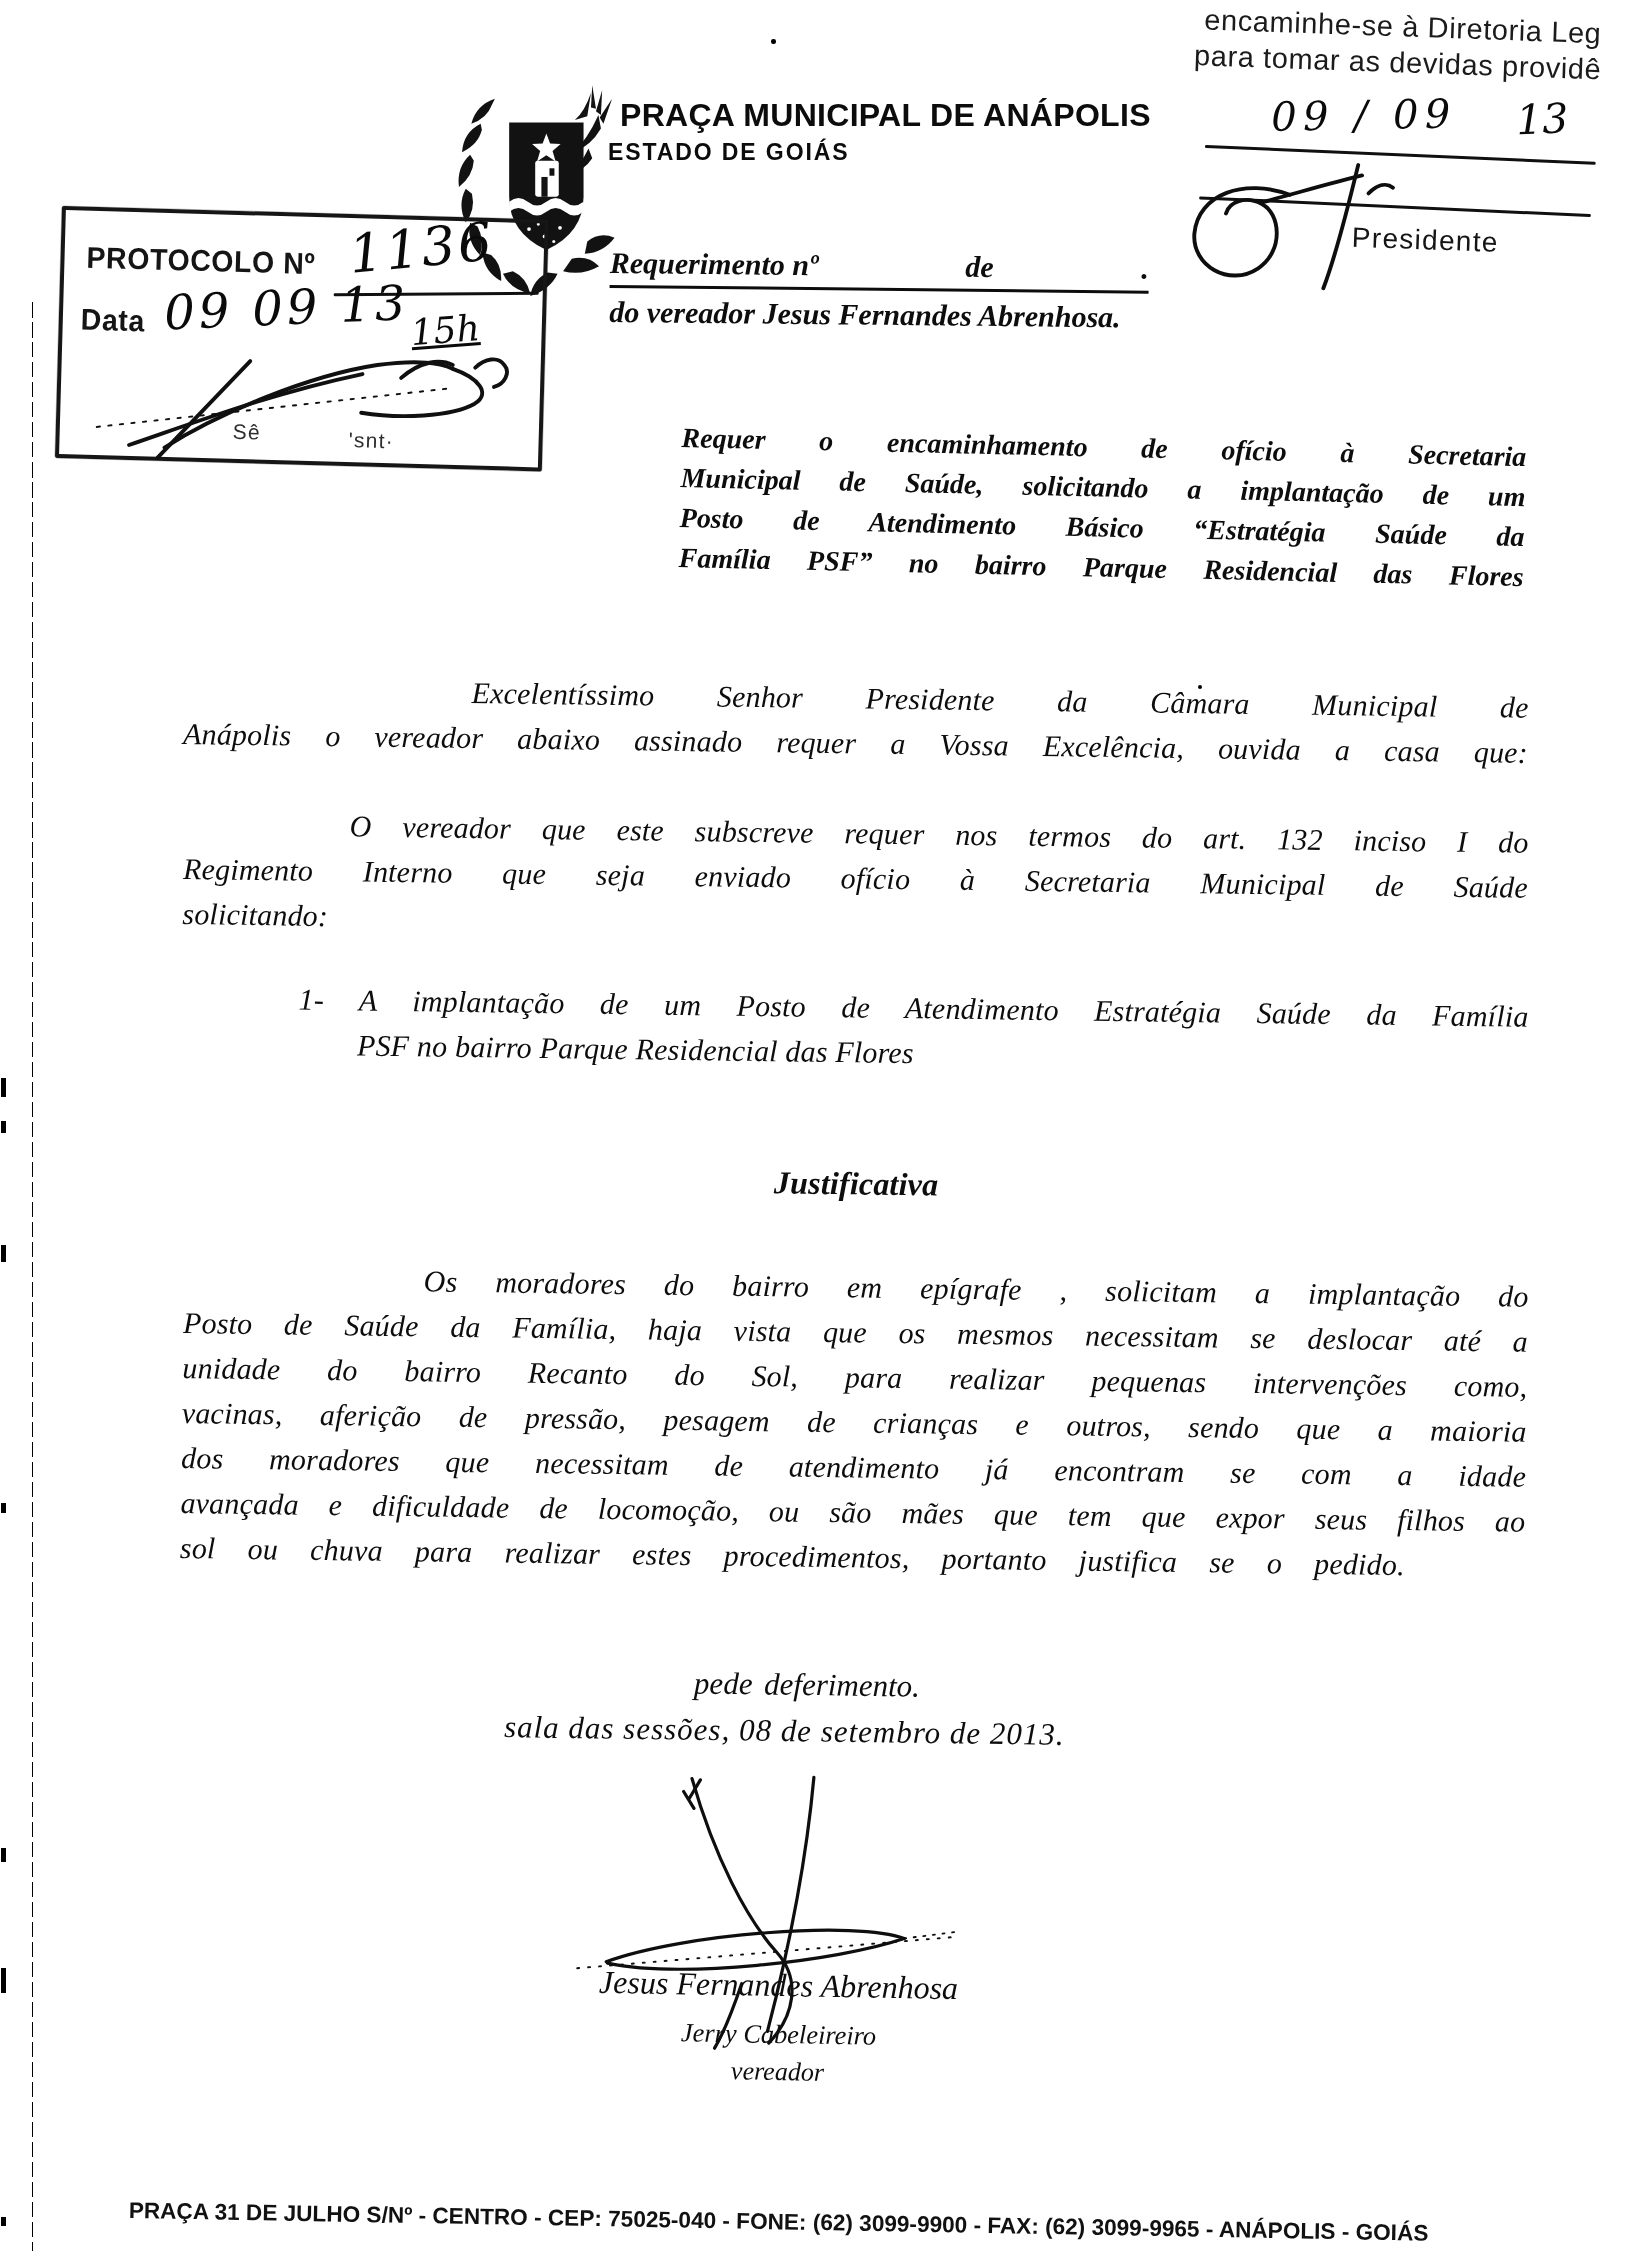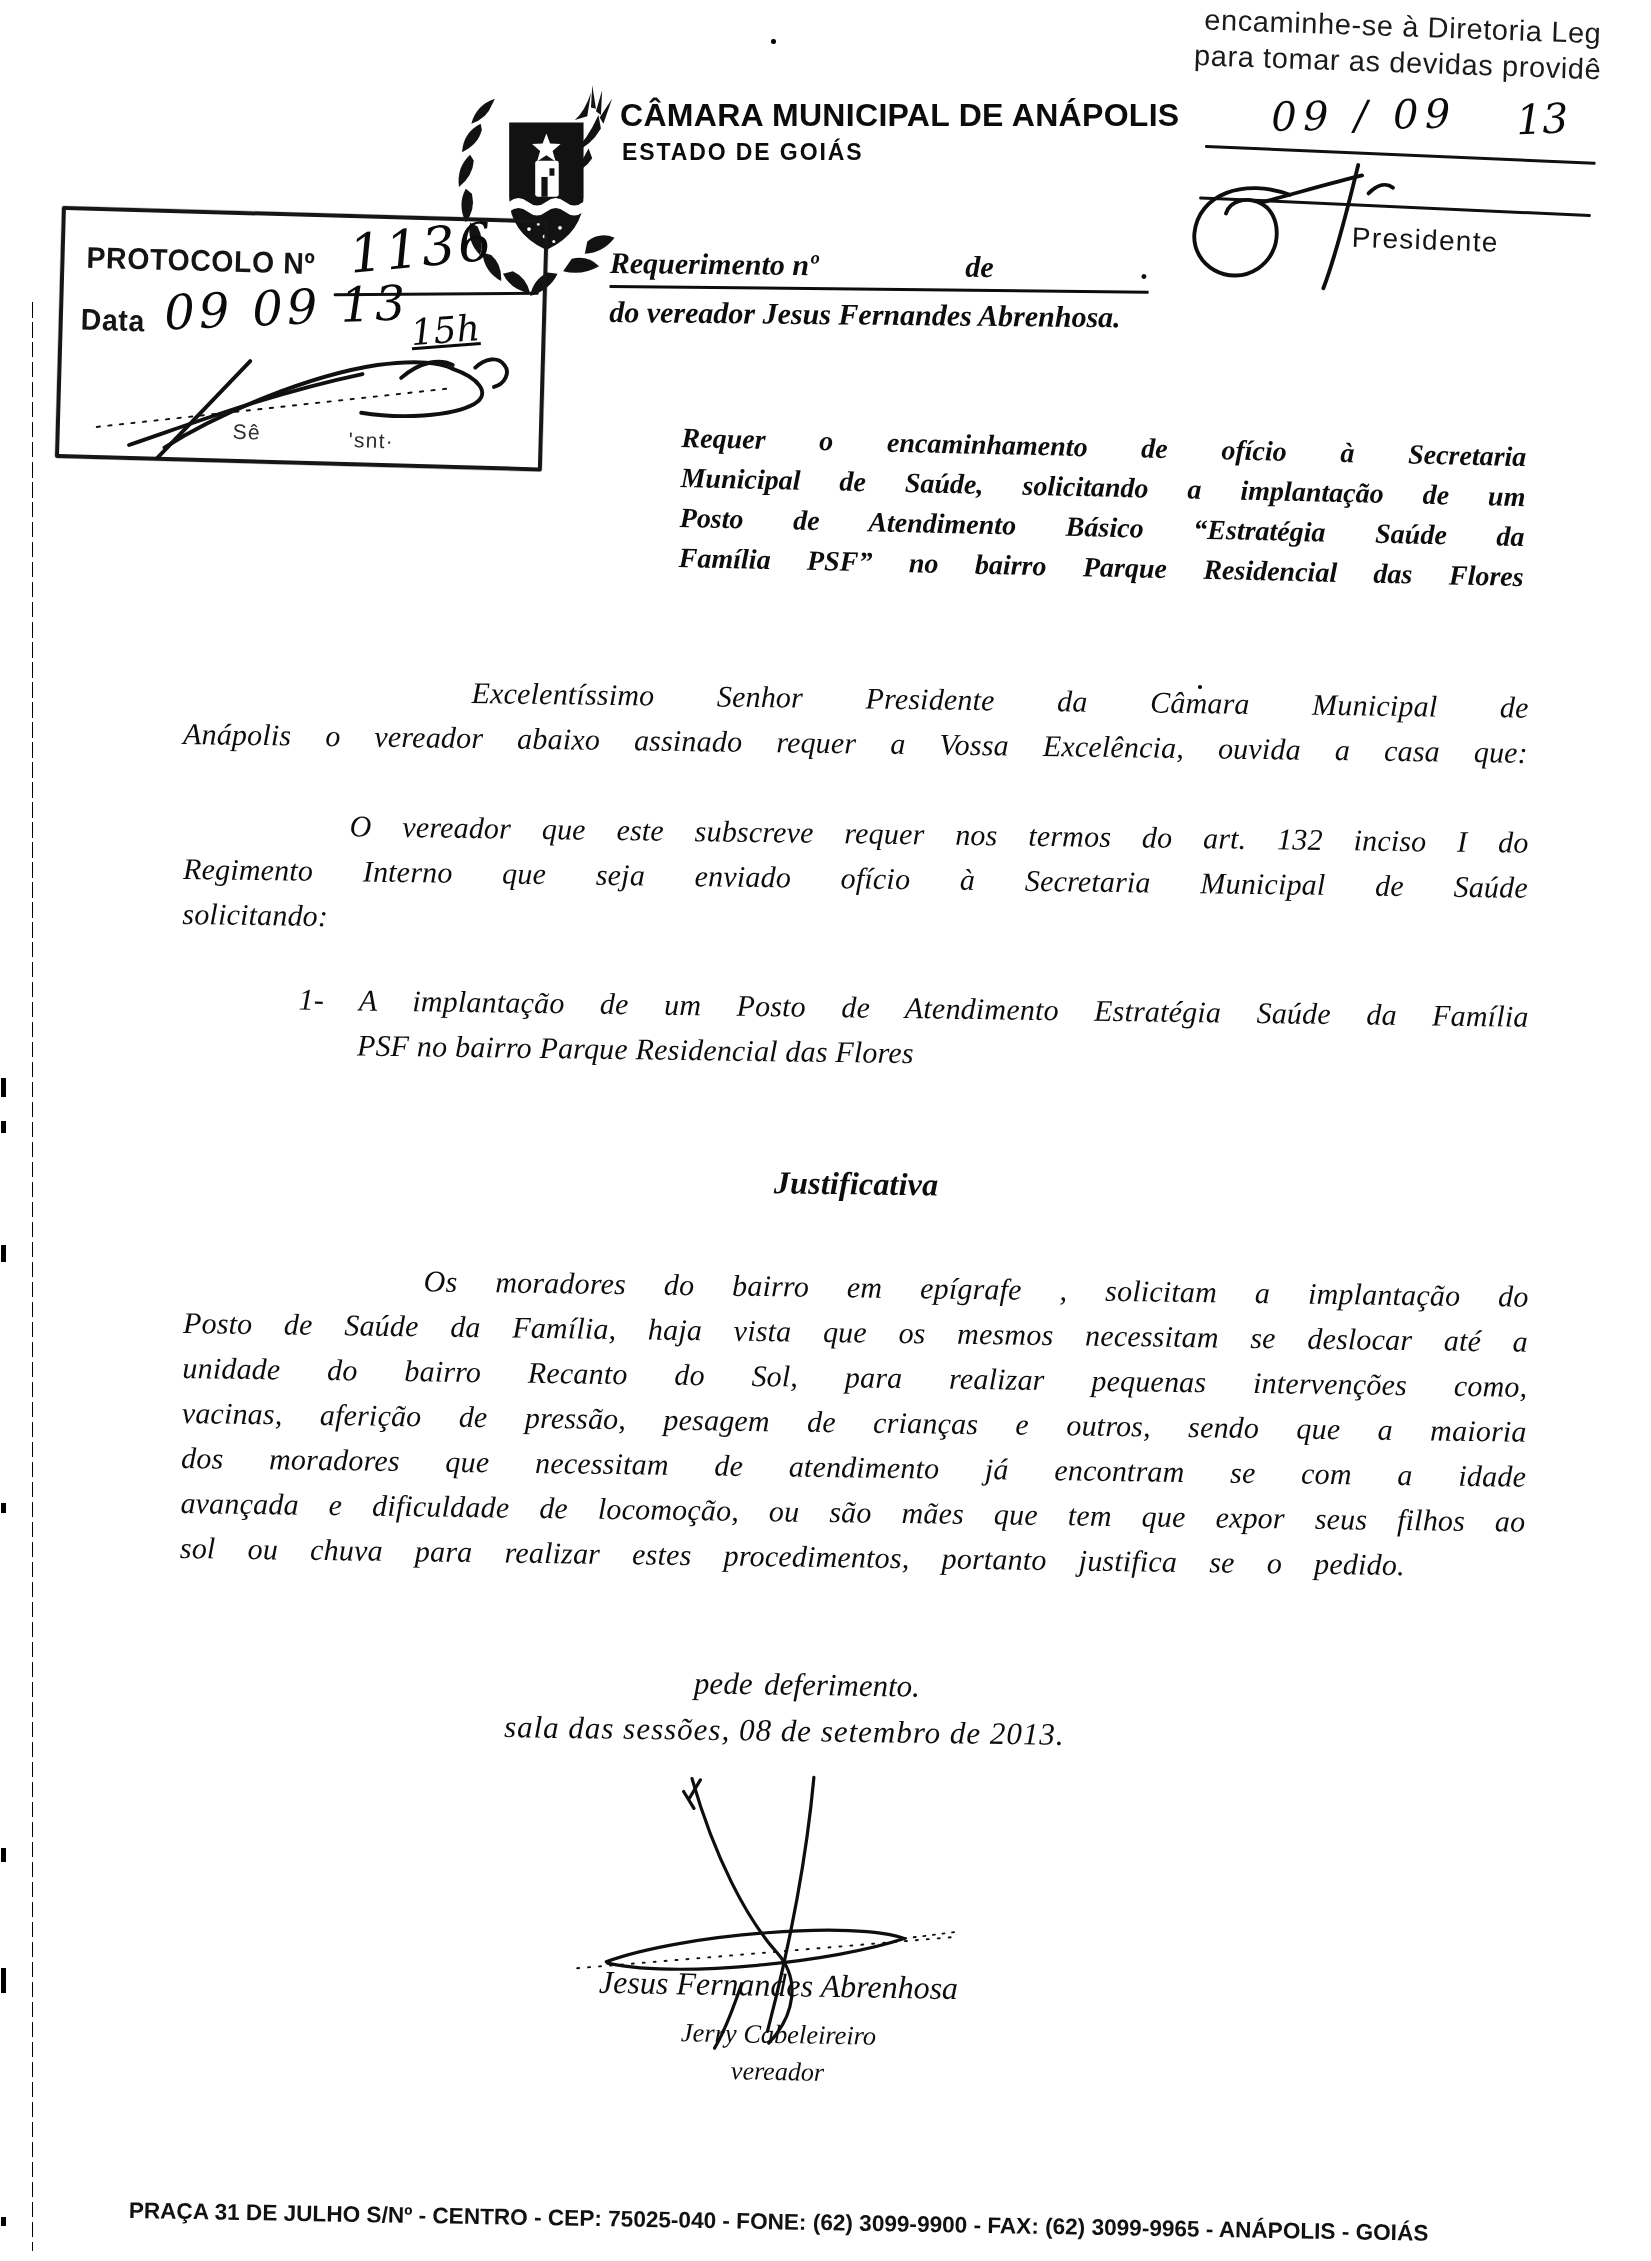--- a/index.html
+++ b/index.html
@@ -107,22 +107,22 @@
       <g fill="#fff">
         <circle cx="150" cy="250" r="3"></circle>
           <circle cx="175" cy="262" r="3"></circle>
         <circle cx="200" cy="248" r="3"></circle>
           <circle cx="165" cy="242" r="2.5"></circle>
         <circle cx="190" cy="270" r="2.5"></circle>
       </g>
     </svg>
   </div>
 
-  <div class="abs org-title" style="left:620px;top:97px;">CÂMARA MUNICIPAL DE ANÁPOLIS</div>
-  <div class="abs org-sub" style="left:622px;top:139px;text-align:center;">ESTADO DE GOIÁS</div>
+  <div class="abs org-title" style="left:620px;top:97px;">PRAÇA MUNICIPAL DE ANÁPOLIS</div>
+  <div class="abs org-sub" style="left:608px;top:139px;text-align:center;">ESTADO DE GOIÁS</div>
 
   <div class="abs tr-block">
     <div class="tr-line stamp" style="position:absolute;left:13px;top:0;">encaminhe-se à Diretoria Leg</div>
     <div class="tr-line stamp" style="position:absolute;left:3.9px;top:36px;">para tomar as devidas providê</div>
     <div class="hand" style="position:absolute;left:83px;top:83px;font-size:40px;transform:rotate(-3deg);letter-spacing:6.4px;">09 / 09</div>
     <div class="hand" style="position:absolute;left:328px;top:80px;font-size:41px;transform:rotate(-4deg);">13</div>
     <div class="ink-line" style="left:18px;top:143px;width:391px;transform:rotate(.5deg);"></div>
     <div class="ink-line" style="left:14px;top:195px;width:392px;transform:rotate(.6deg);"></div>
     <div class="stamp" style="position:absolute;left:168px;top:213px;font-size:28px;letter-spacing:1.3px;">Presidente</div>
   </div>

